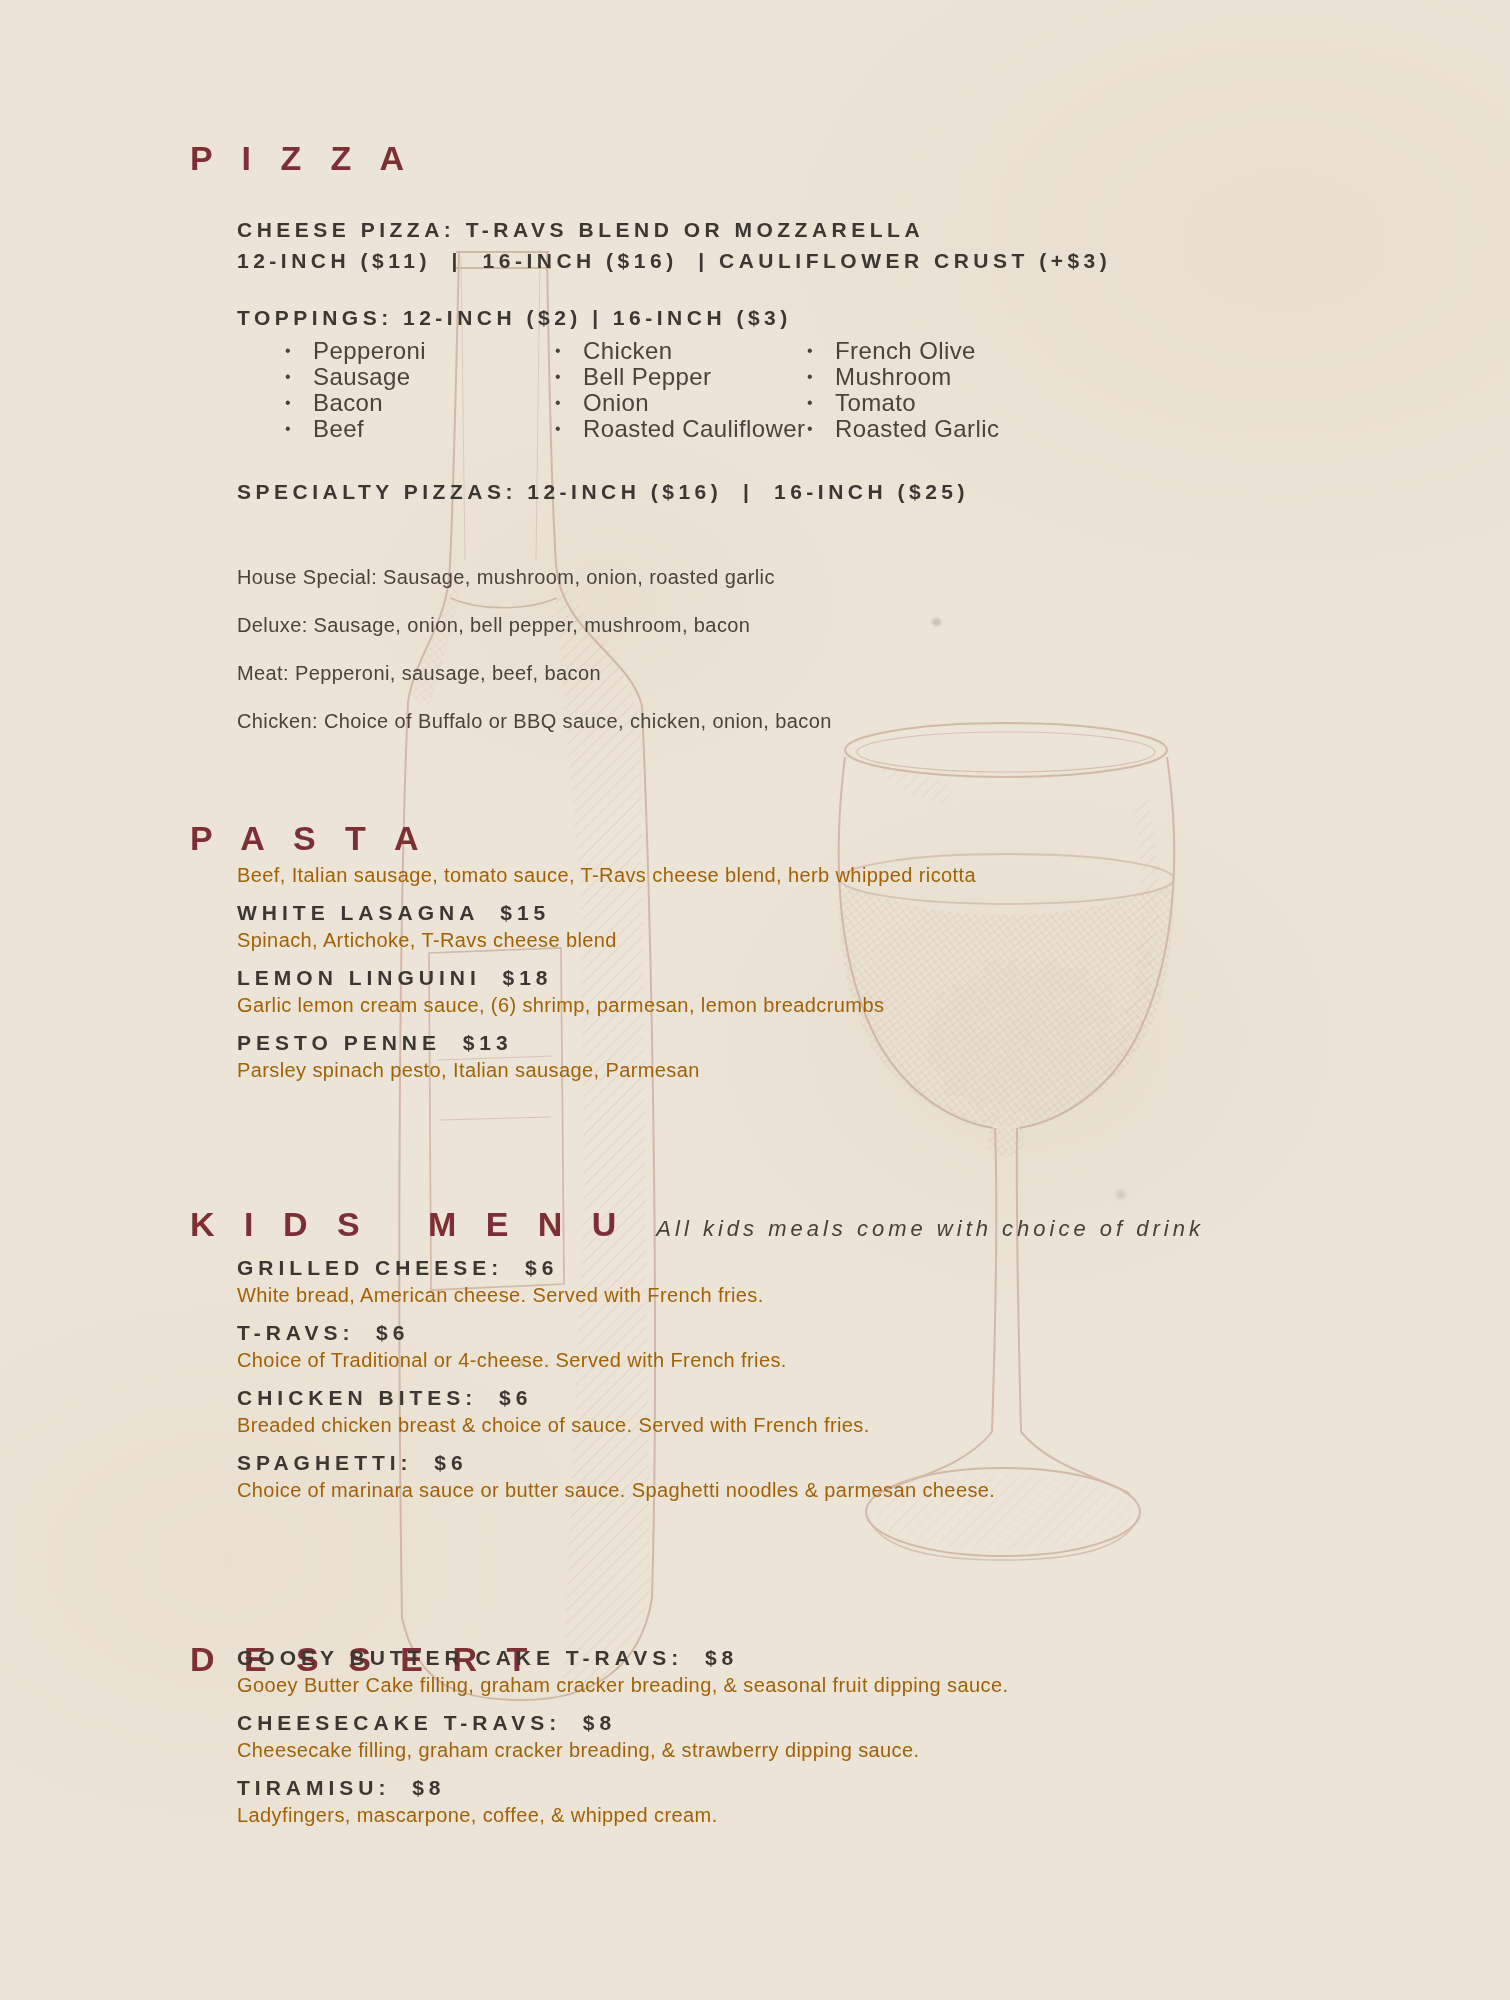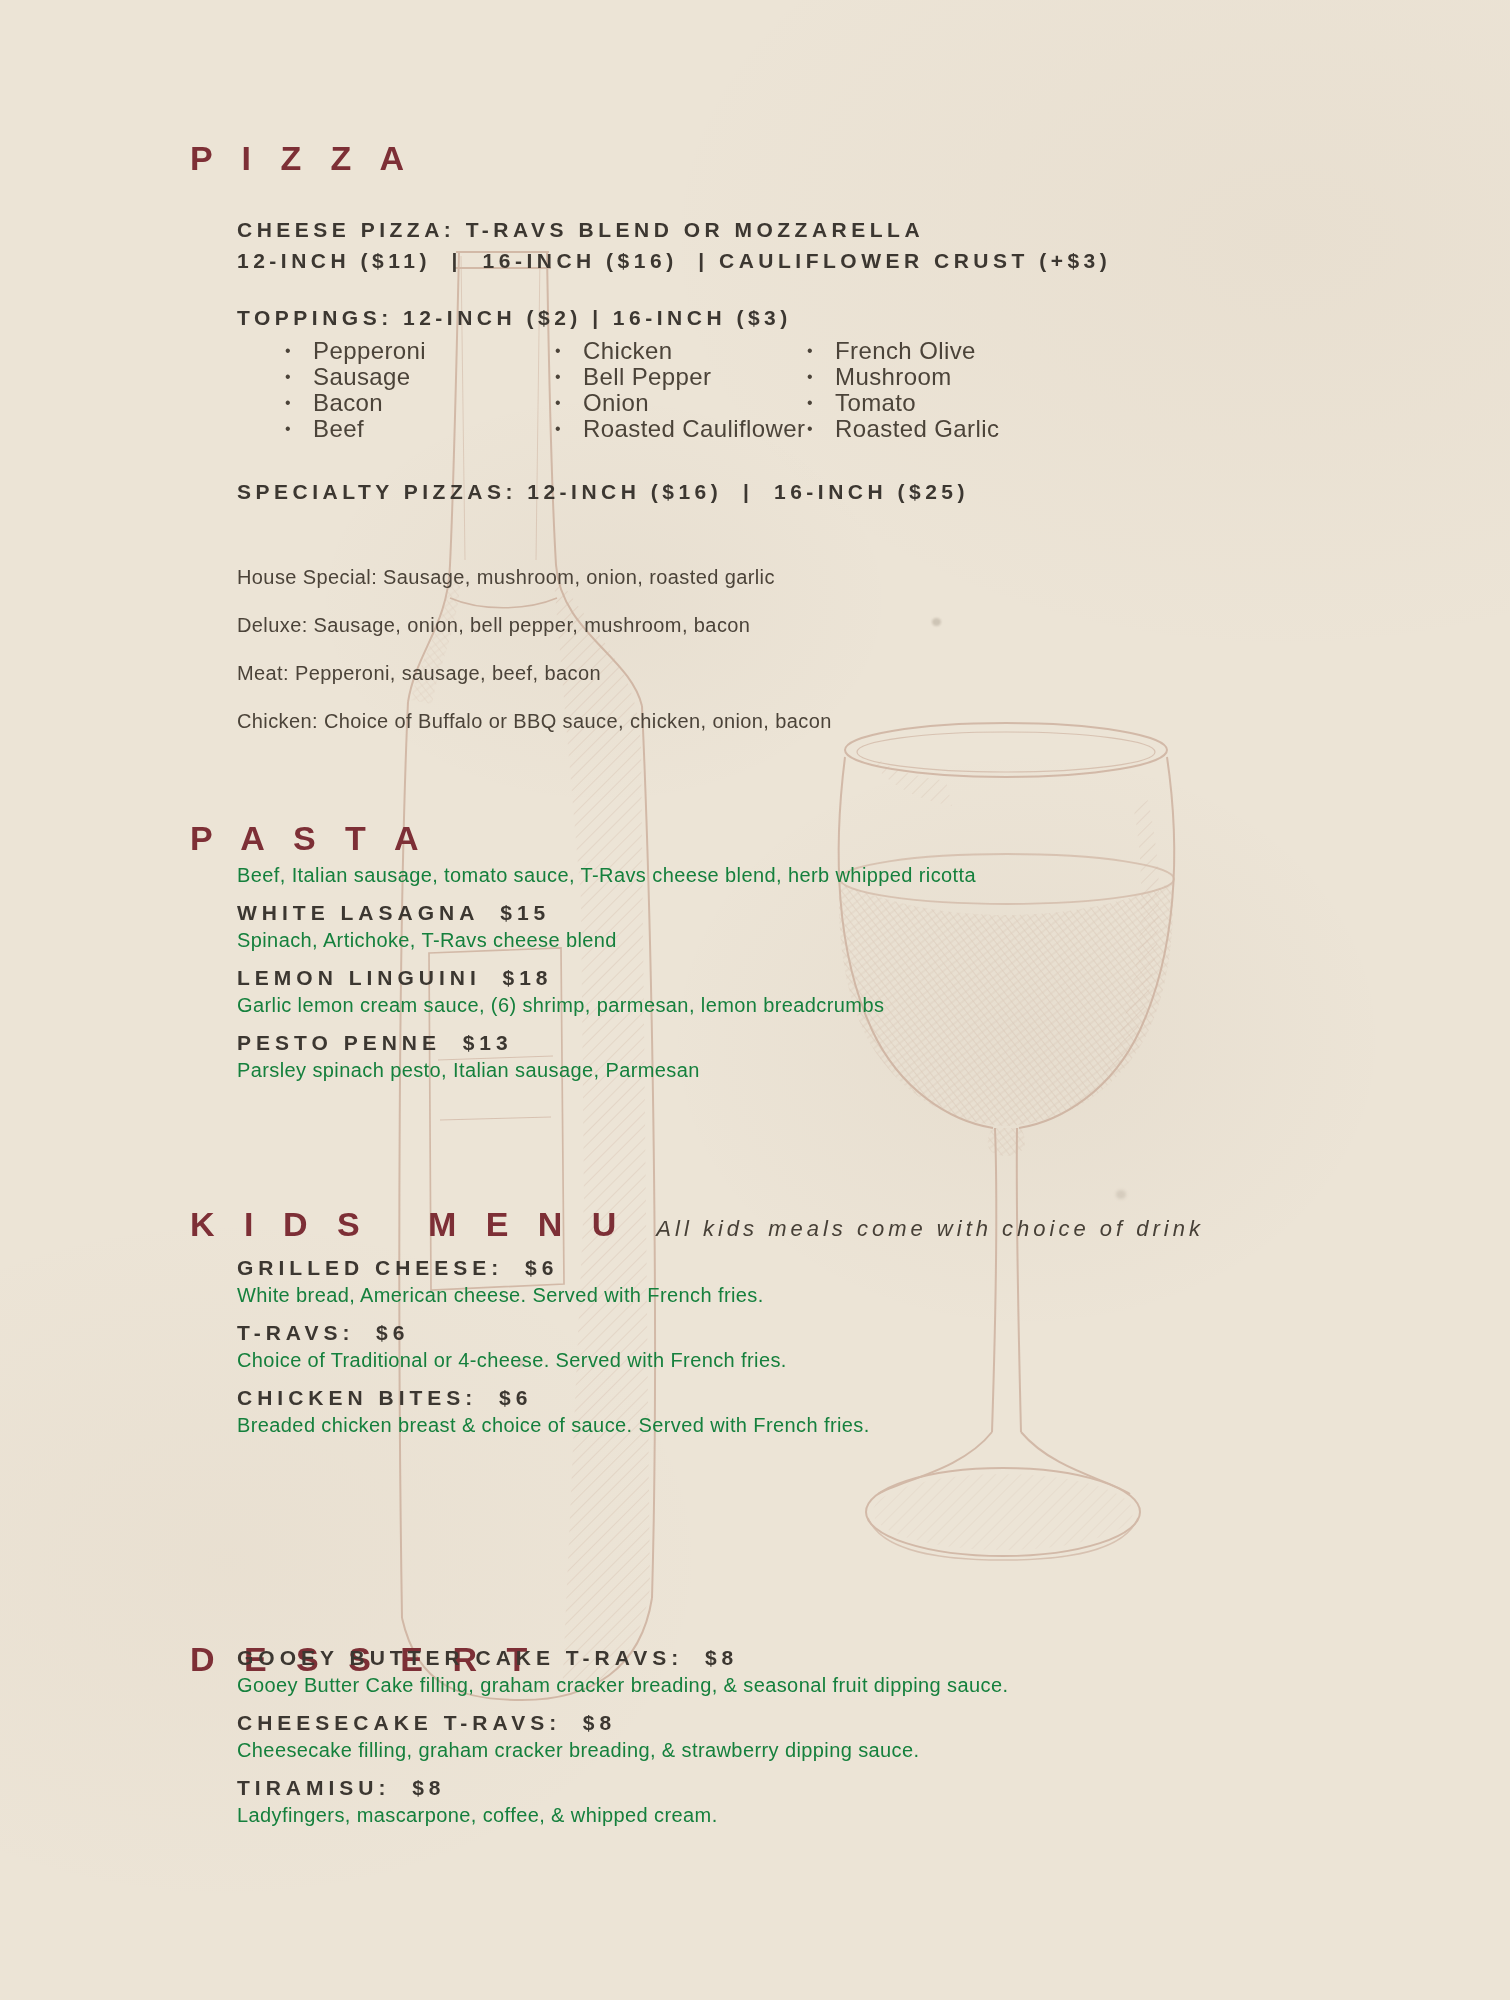--- a/index.html
+++ b/index.html
@@ -26,21 +26,21 @@
     font-size:21px;font-weight:700;letter-spacing:4.5px;
     color:#3c3731;white-space:pre;line-height:31px;
   }
   .menu-item{margin-bottom:11px;}
   .menu-item .item-name{
     font-size:21px;font-weight:700;letter-spacing:5px;
     color:#3c3731;line-height:28px;white-space:pre;
   }
   .menu-item .item-desc{
     font-size:20px;font-weight:400;letter-spacing:.4px;
-    color:#15803d;line-height:26px;white-space:pre;
+    color:#a16207;line-height:26px;white-space:pre;
   }
   .kids-title-row{display:flex;align-items:baseline;justify-content:flex-end;}
   .kids-note{
     font-style:italic;font-size:22px;letter-spacing:4px;
     color:#474037;margin-left:30px;white-space:pre;
   }
   .toppings{position:absolute;left:250px;top:338px;width:1100px;height:120px;}
   .topping-col{position:absolute;top:0;margin:0;padding:0;list-style:none;}
   .topping-col li{
     position:relative;padding-left:30px;line-height:26px;
@@ -186,20 +186,24 @@
       <div class="item-desc">White bread, American cheese. Served with French fries.</div>
     </div>
     <div class="menu-item">
       <div class="item-name">T-RAVS:  $6</div>
       <div class="item-desc">Choice of Traditional or 4-cheese. Served with French fries.</div>
     </div>
     <div class="menu-item">
       <div class="item-name">CHICKEN BITES:  $6</div>
       <div class="item-desc">Breaded chicken breast &amp; choice of sauce. Served with French fries.</div>
     </div>
+    <div class="menu-item">
+      <div class="item-name">SPAGHETTI:  $6</div>
+      <div class="item-desc">Choice of marinara sauce or butter sauce. Spaghetti noodles &amp; parmesan cheese.</div>
+    </div>
   </div>
 </div>
 
 <div class="layer">
   <div class="abs section-title" style="left:190px;top:1598px;margin-top:41px;">D E S S E R T</div>
 
   <div class="abs" style="left:237px;top:1644px;">
     <div class="menu-item">
       <div class="item-name">GOOEY BUTTER CAKE T-RAVS:  $8</div>
       <div class="item-desc">Gooey Butter Cake filling, graham cracker breading, &amp; seasonal fruit dipping sauce.</div>

